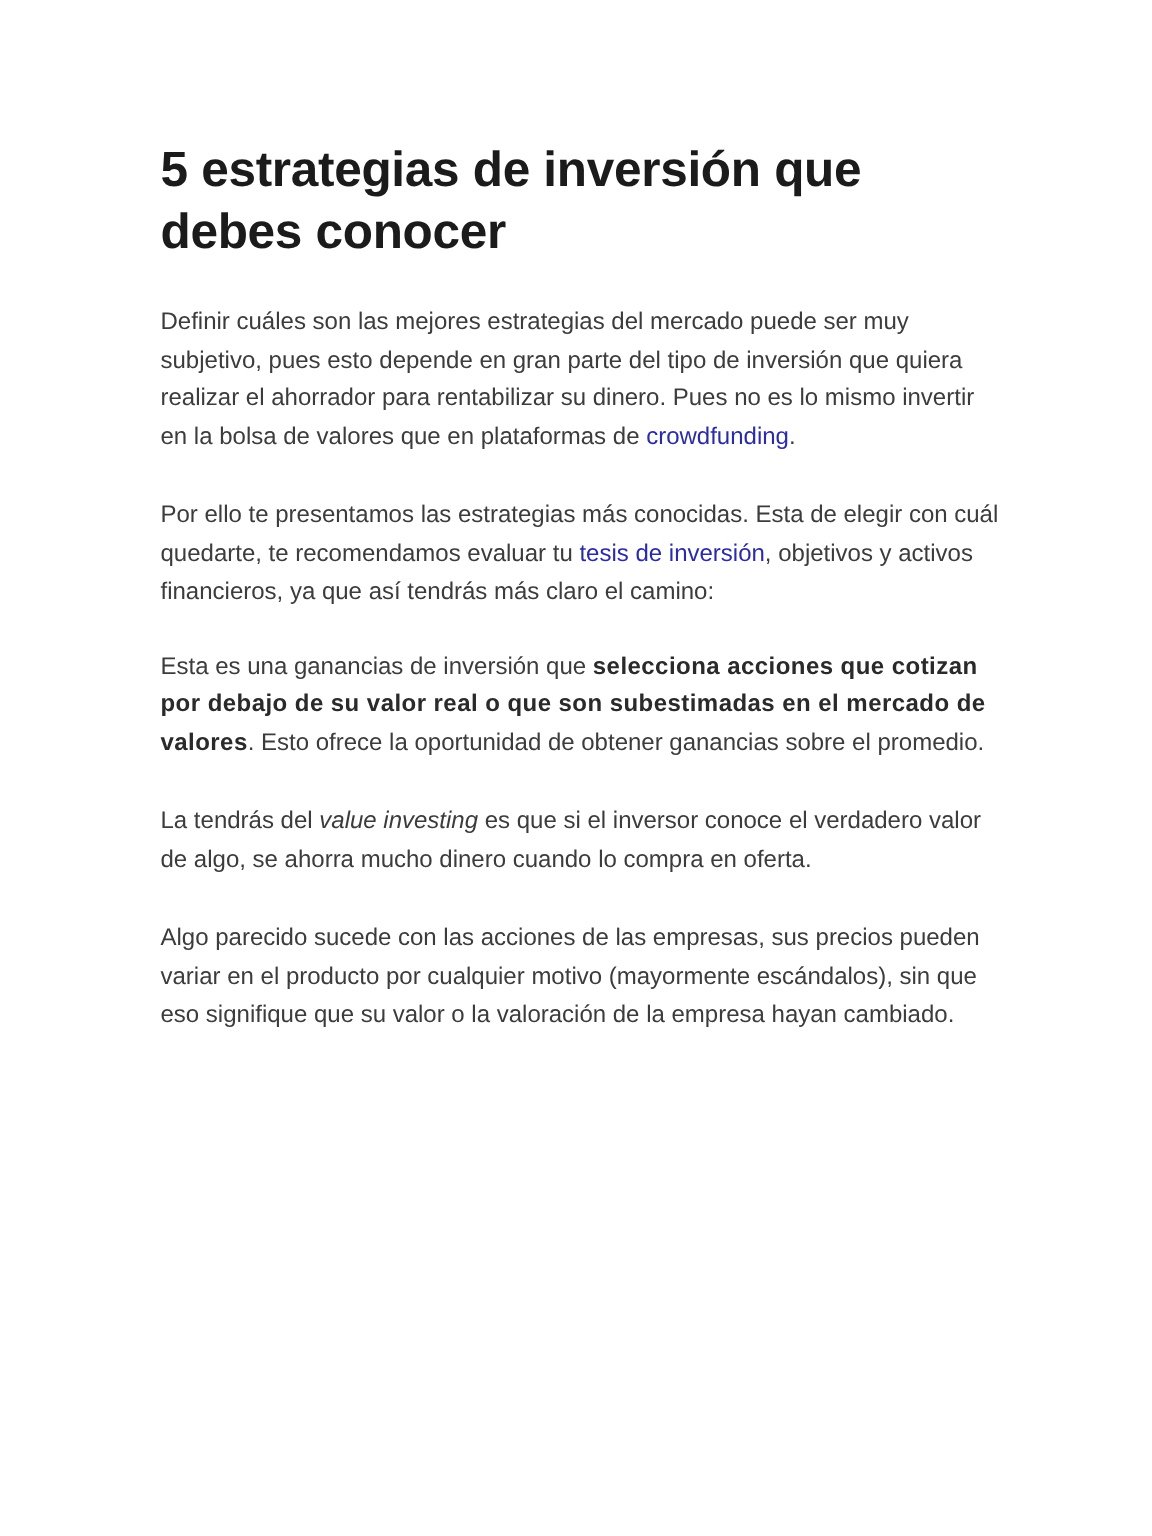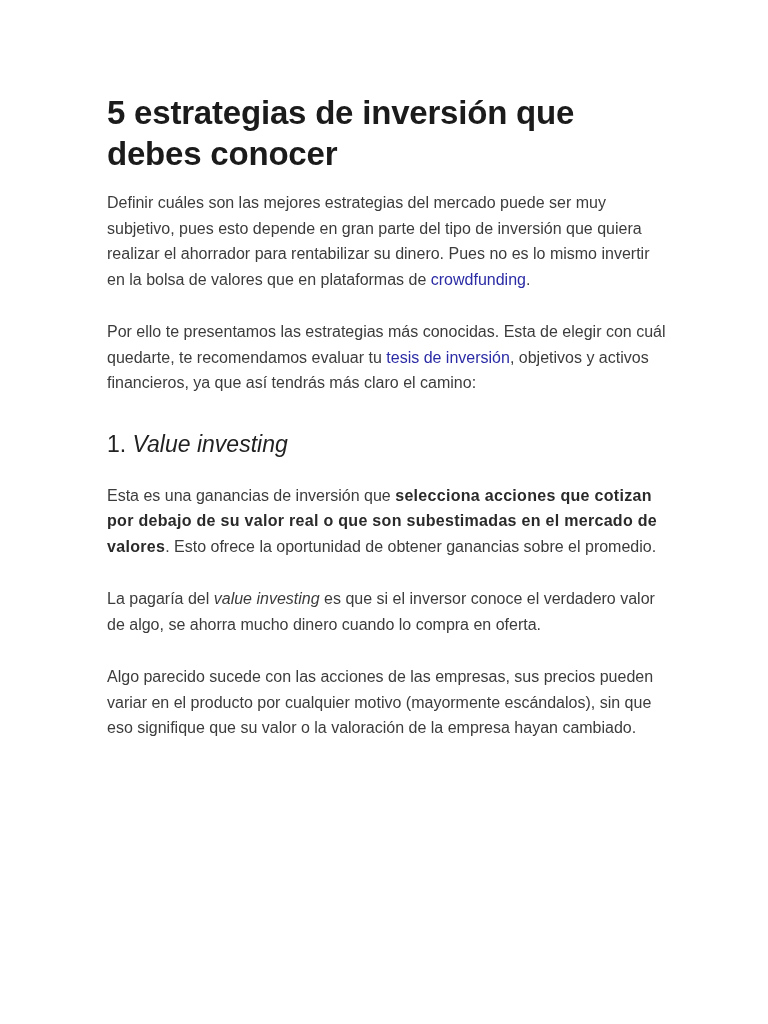--- a/index.html
+++ b/index.html
@@ -29,21 +29,21 @@
       line-height: 41px;
       color: #1b1b1b;
       letter-spacing: -0.2px;
     }
     .para {
       margin: 0;
       font-size: 16px;
       line-height: 25.5px;
       color: #3c3c3c;
     }
-    .p-intro { margin-top: 16px; }
+    .p-intro { margin-top: 28px; }
     .p-gap { margin-top: 27px; }
     .section-heading {
       margin: 0;
       margin-top: 33px;
       font-weight: normal;
       font-size: 23px;
       line-height: 30px;
       color: #222222;
     }
     .section-heading .italic { font-style: italic; }
@@ -63,21 +63,20 @@
 </head>
 <body>
 
 <main class="article">
   <h1 class="title">5 estrategias de inversión que debes conocer</h1>
 
   <p class="para p-intro"><span>Definir cuáles son las mejores estrategias del mercado puede ser muy subjetivo, pues esto depende en gran parte del tipo de inversión que quiera realizar el ahorrador para rentabilizar su dinero. Pues no es lo mismo invertir en la bolsa de valores que en plataformas de </span><a class="link">crowdfunding</a><span>.</span></p>
 
   <p class="para p-gap"><span>Por ello te presentamos las estrategias más conocidas. Esta de elegir con cuál quedarte, te recomendamos evaluar tu </span><a class="link">tesis de inversión</a><span>, objetivos y activos financieros, ya que así tendrás más claro el camino:</span></p>
 
-  <h2 class="section-heading"><span>1. </span><span class="italic">Value investing</span></h2>
 
   <p class="para p-after-heading"><span>Esta es una ganancias de inversión que </span><strong class="bold">selecciona acciones que cotizan por debajo de su valor real o que son subestimadas en el mercado de valores</strong><span>. Esto ofrece la oportunidad de obtener ganancias sobre el promedio.</span></p>
 
-  <p class="para p-gap"><span>La pagaría del </span><em class="em">value investing</em><span> es que si el inversor conoce el verdadero valor de algo, se ahorra mucho dinero cuando lo compra en oferta.</span></p>
+  <p class="para p-gap"><span>La tendrás del </span><em class="em">value investing</em><span> es que si el inversor conoce el verdadero valor de algo, se ahorra mucho dinero cuando lo compra en oferta.</span></p>
 
 
   <p class="para p-gap">Algo parecido sucede con las acciones de las empresas, sus precios pueden variar en el producto por cualquier motivo (mayormente escándalos), sin que eso signifique que su valor o la valoración de la empresa hayan cambiado.</p>
 </main>
 
 </body></html>

